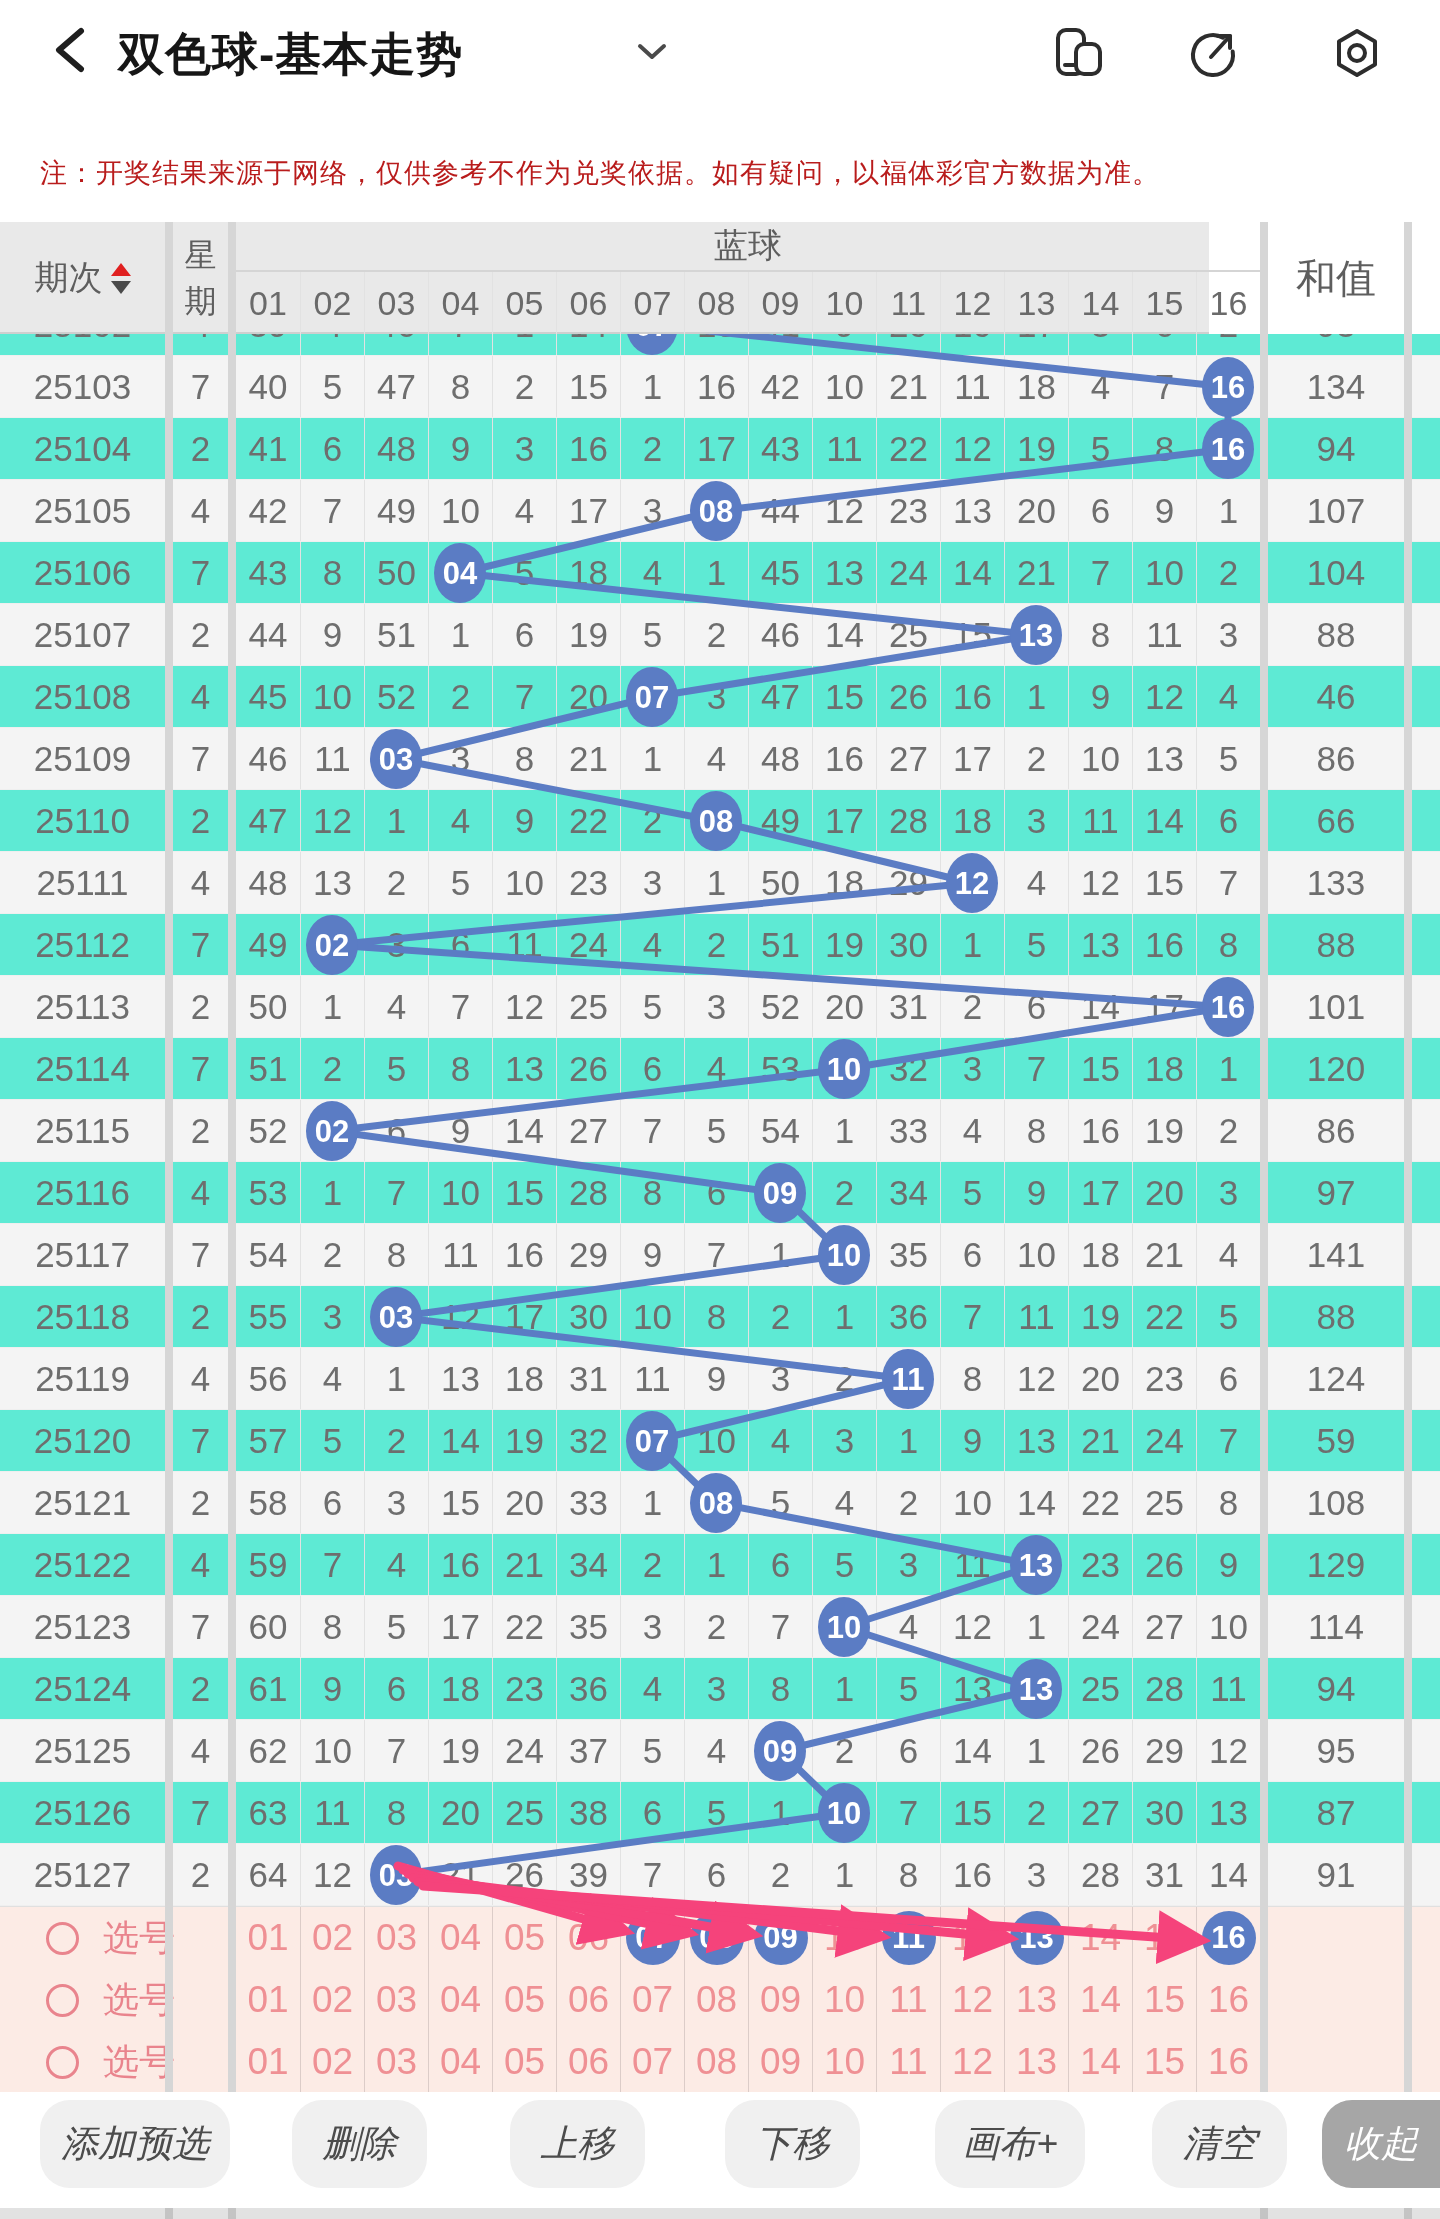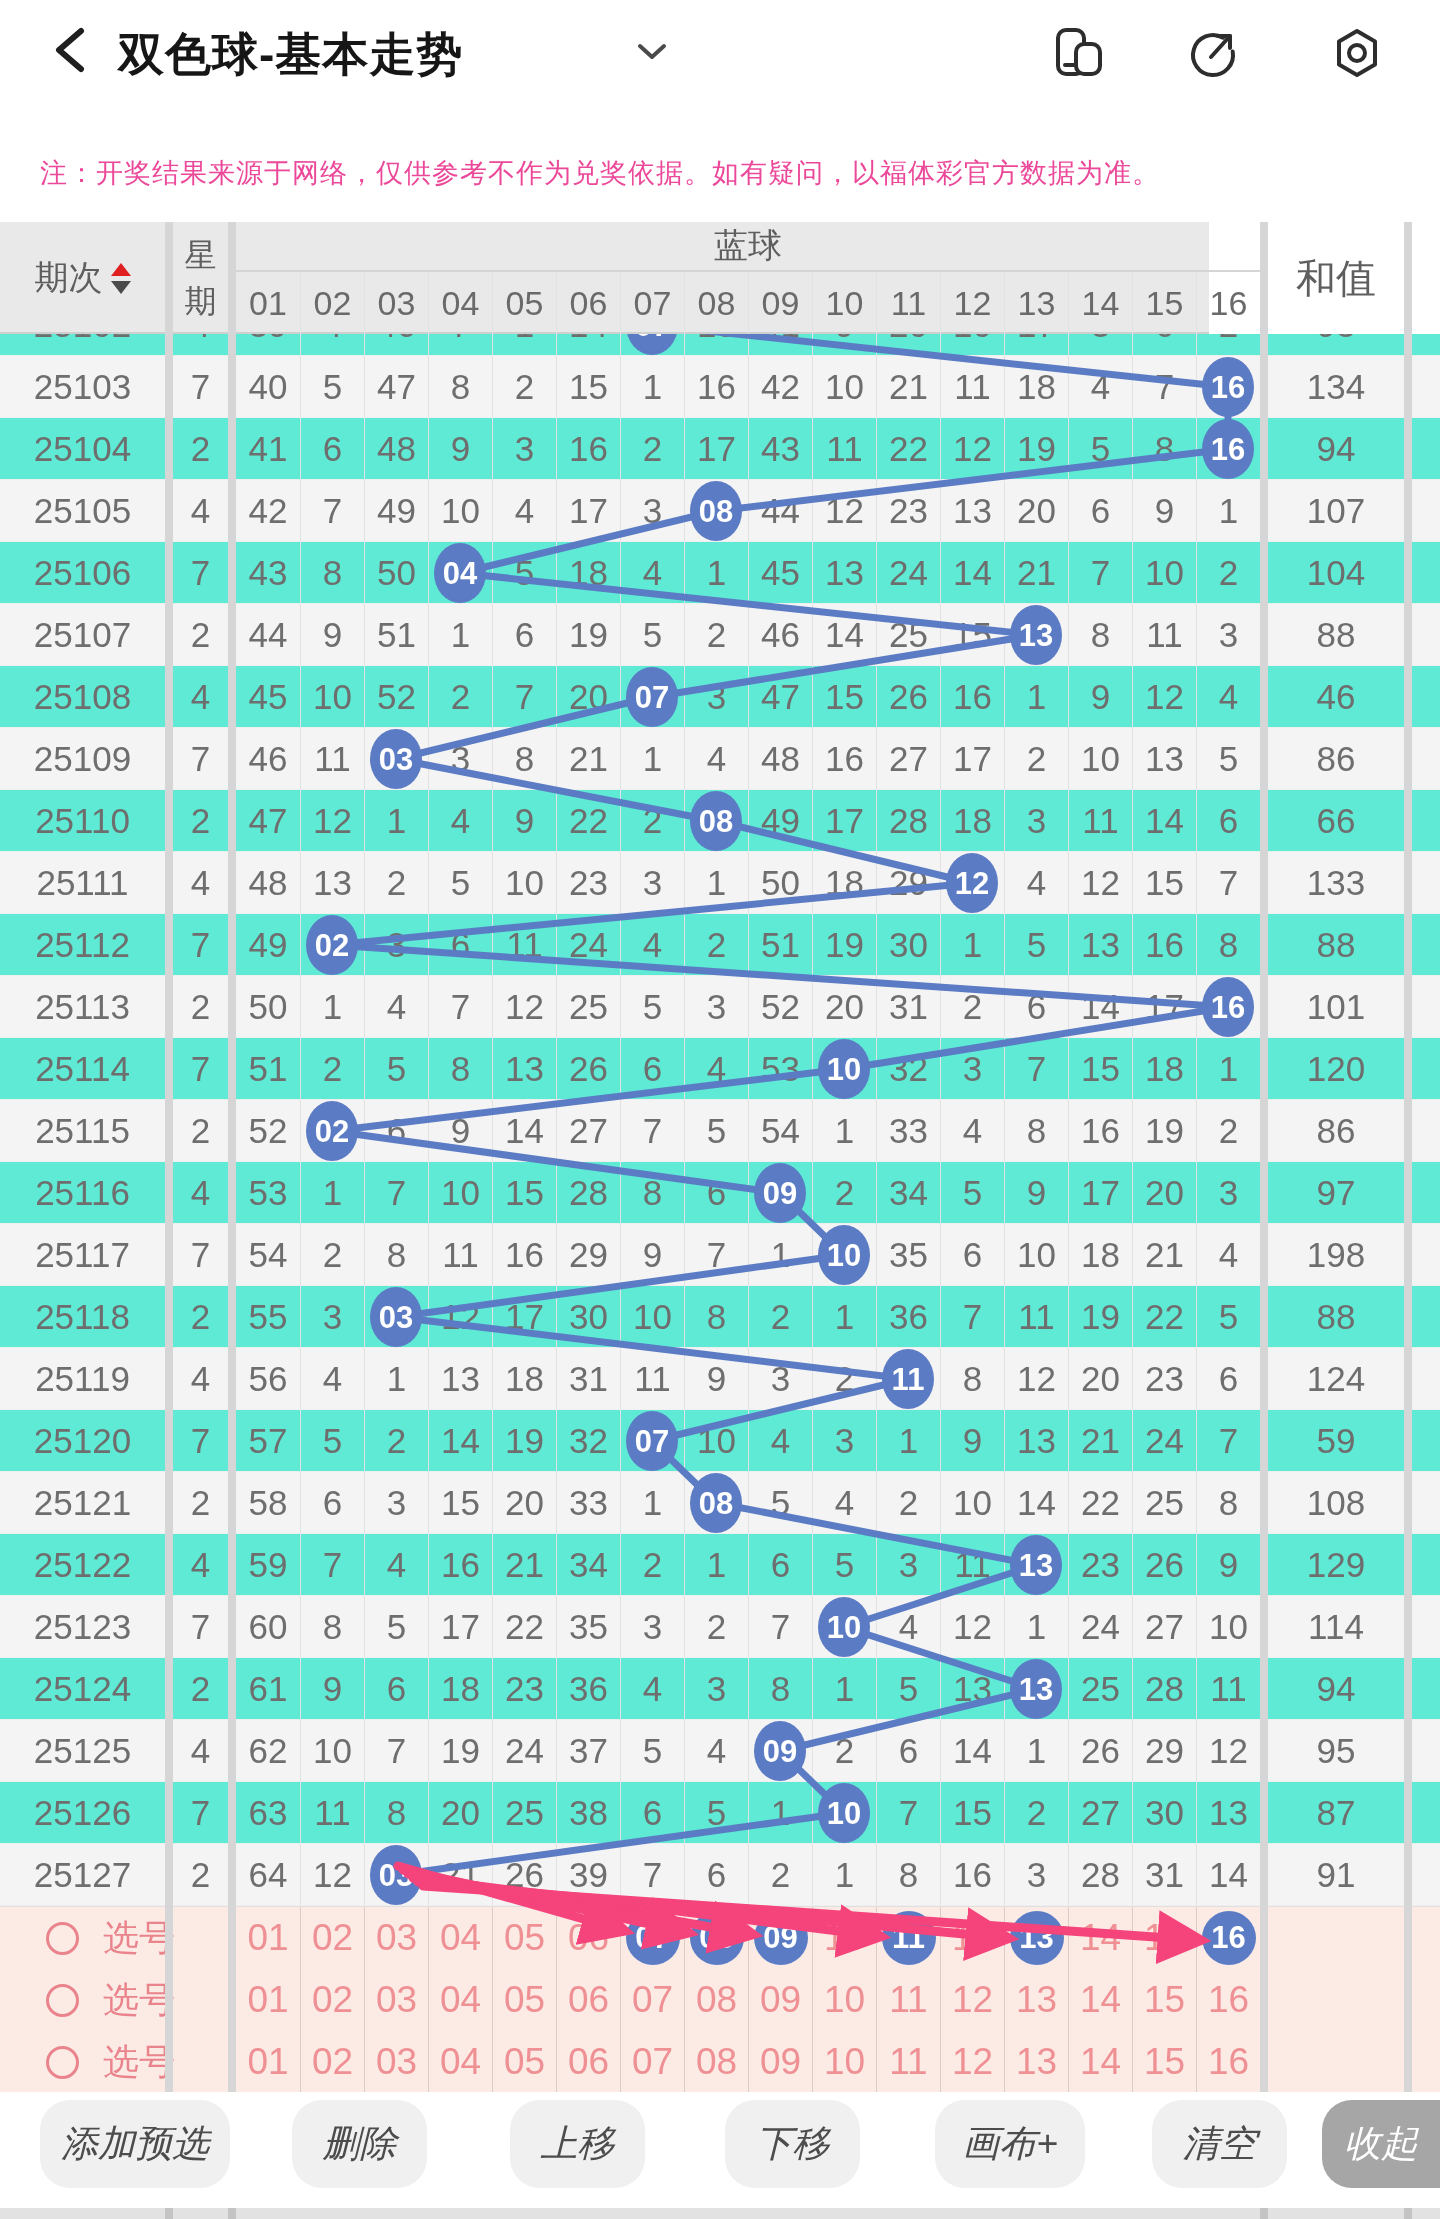--- a/index.html
+++ b/index.html
@@ -7,21 +7,21 @@
          font-family:"Liberation Sans",sans-serif;-webkit-font-smoothing:antialiased;}
   
   .topbar{position:absolute;top:0;left:0;width:1440px;height:125px;background:#fff;padding-left:40px;}
   .back{position:absolute;left:44px;top:22px;width:56px;height:56px;cursor:pointer;}
   .title{position:absolute;left:118px;top:24px;font-size:46px;font-weight:bold;color:#161616;letter-spacing:1px;}
   .title-caret{position:absolute;left:636px;top:42px;}
   .icon-btn{position:absolute;top:24px;width:58px;height:58px;}
   .ic1{left:1050px}.ic2{left:1184px}.ic3{left:1328px}
   
   .note{position:absolute;top:125px;left:0;width:1440px;height:97px;background:#fff;}
-  .note-text{position:absolute;left:40px;top:30px;font-size:27px;color:#ec4899;letter-spacing:1px;}
+  .note-text{position:absolute;left:40px;top:30px;font-size:27px;color:#b91c1c;letter-spacing:1px;}
   
   .thead{position:absolute;top:222px;left:0;width:1209px;height:112px;background:#e9e9e9;
          border-bottom:2px solid #cfcfcf;box-sizing:border-box;}
   .th-period{position:absolute;left:0;top:0;width:165px;height:112px;display:flex;align-items:center;
              justify-content:center;gap:8px;font-size:34px;color:#5e5e5e;}
   .sort{display:flex;flex-direction:column;gap:5px;}
   .tri-up{width:0;height:0;border-left:10px solid transparent;border-right:10px solid transparent;
           border-bottom:13px solid var(--red);}
   .tri-down{width:0;height:0;border-left:10px solid transparent;border-right:10px solid transparent;
           border-top:13px solid #4a4a4a;}
@@ -547,21 +547,21 @@
             <div class="cell bl">7</div>
             <div class="cell bl">1</div>
             <div class="cell bl"></div>
             <div class="cell bl">35</div>
             <div class="cell bl">6</div>
             <div class="cell bl">10</div>
             <div class="cell bl">18</div>
             <div class="cell bl">21</div>
             <div class="cell bl">4</div>
             <div class="sp"></div>
-            <div class="cell">198</div>
+            <div class="cell">141</div>
             <div class="sp"></div>
             <div class="cell"></div>
           </div>
           <div class="trow">
             <div class="cell">25118</div>
             <div class="sp"></div>
             <div class="cell">2</div>
             <div class="sp"></div>
             <div class="cell">55</div>
             <div class="cell bl">3</div>

